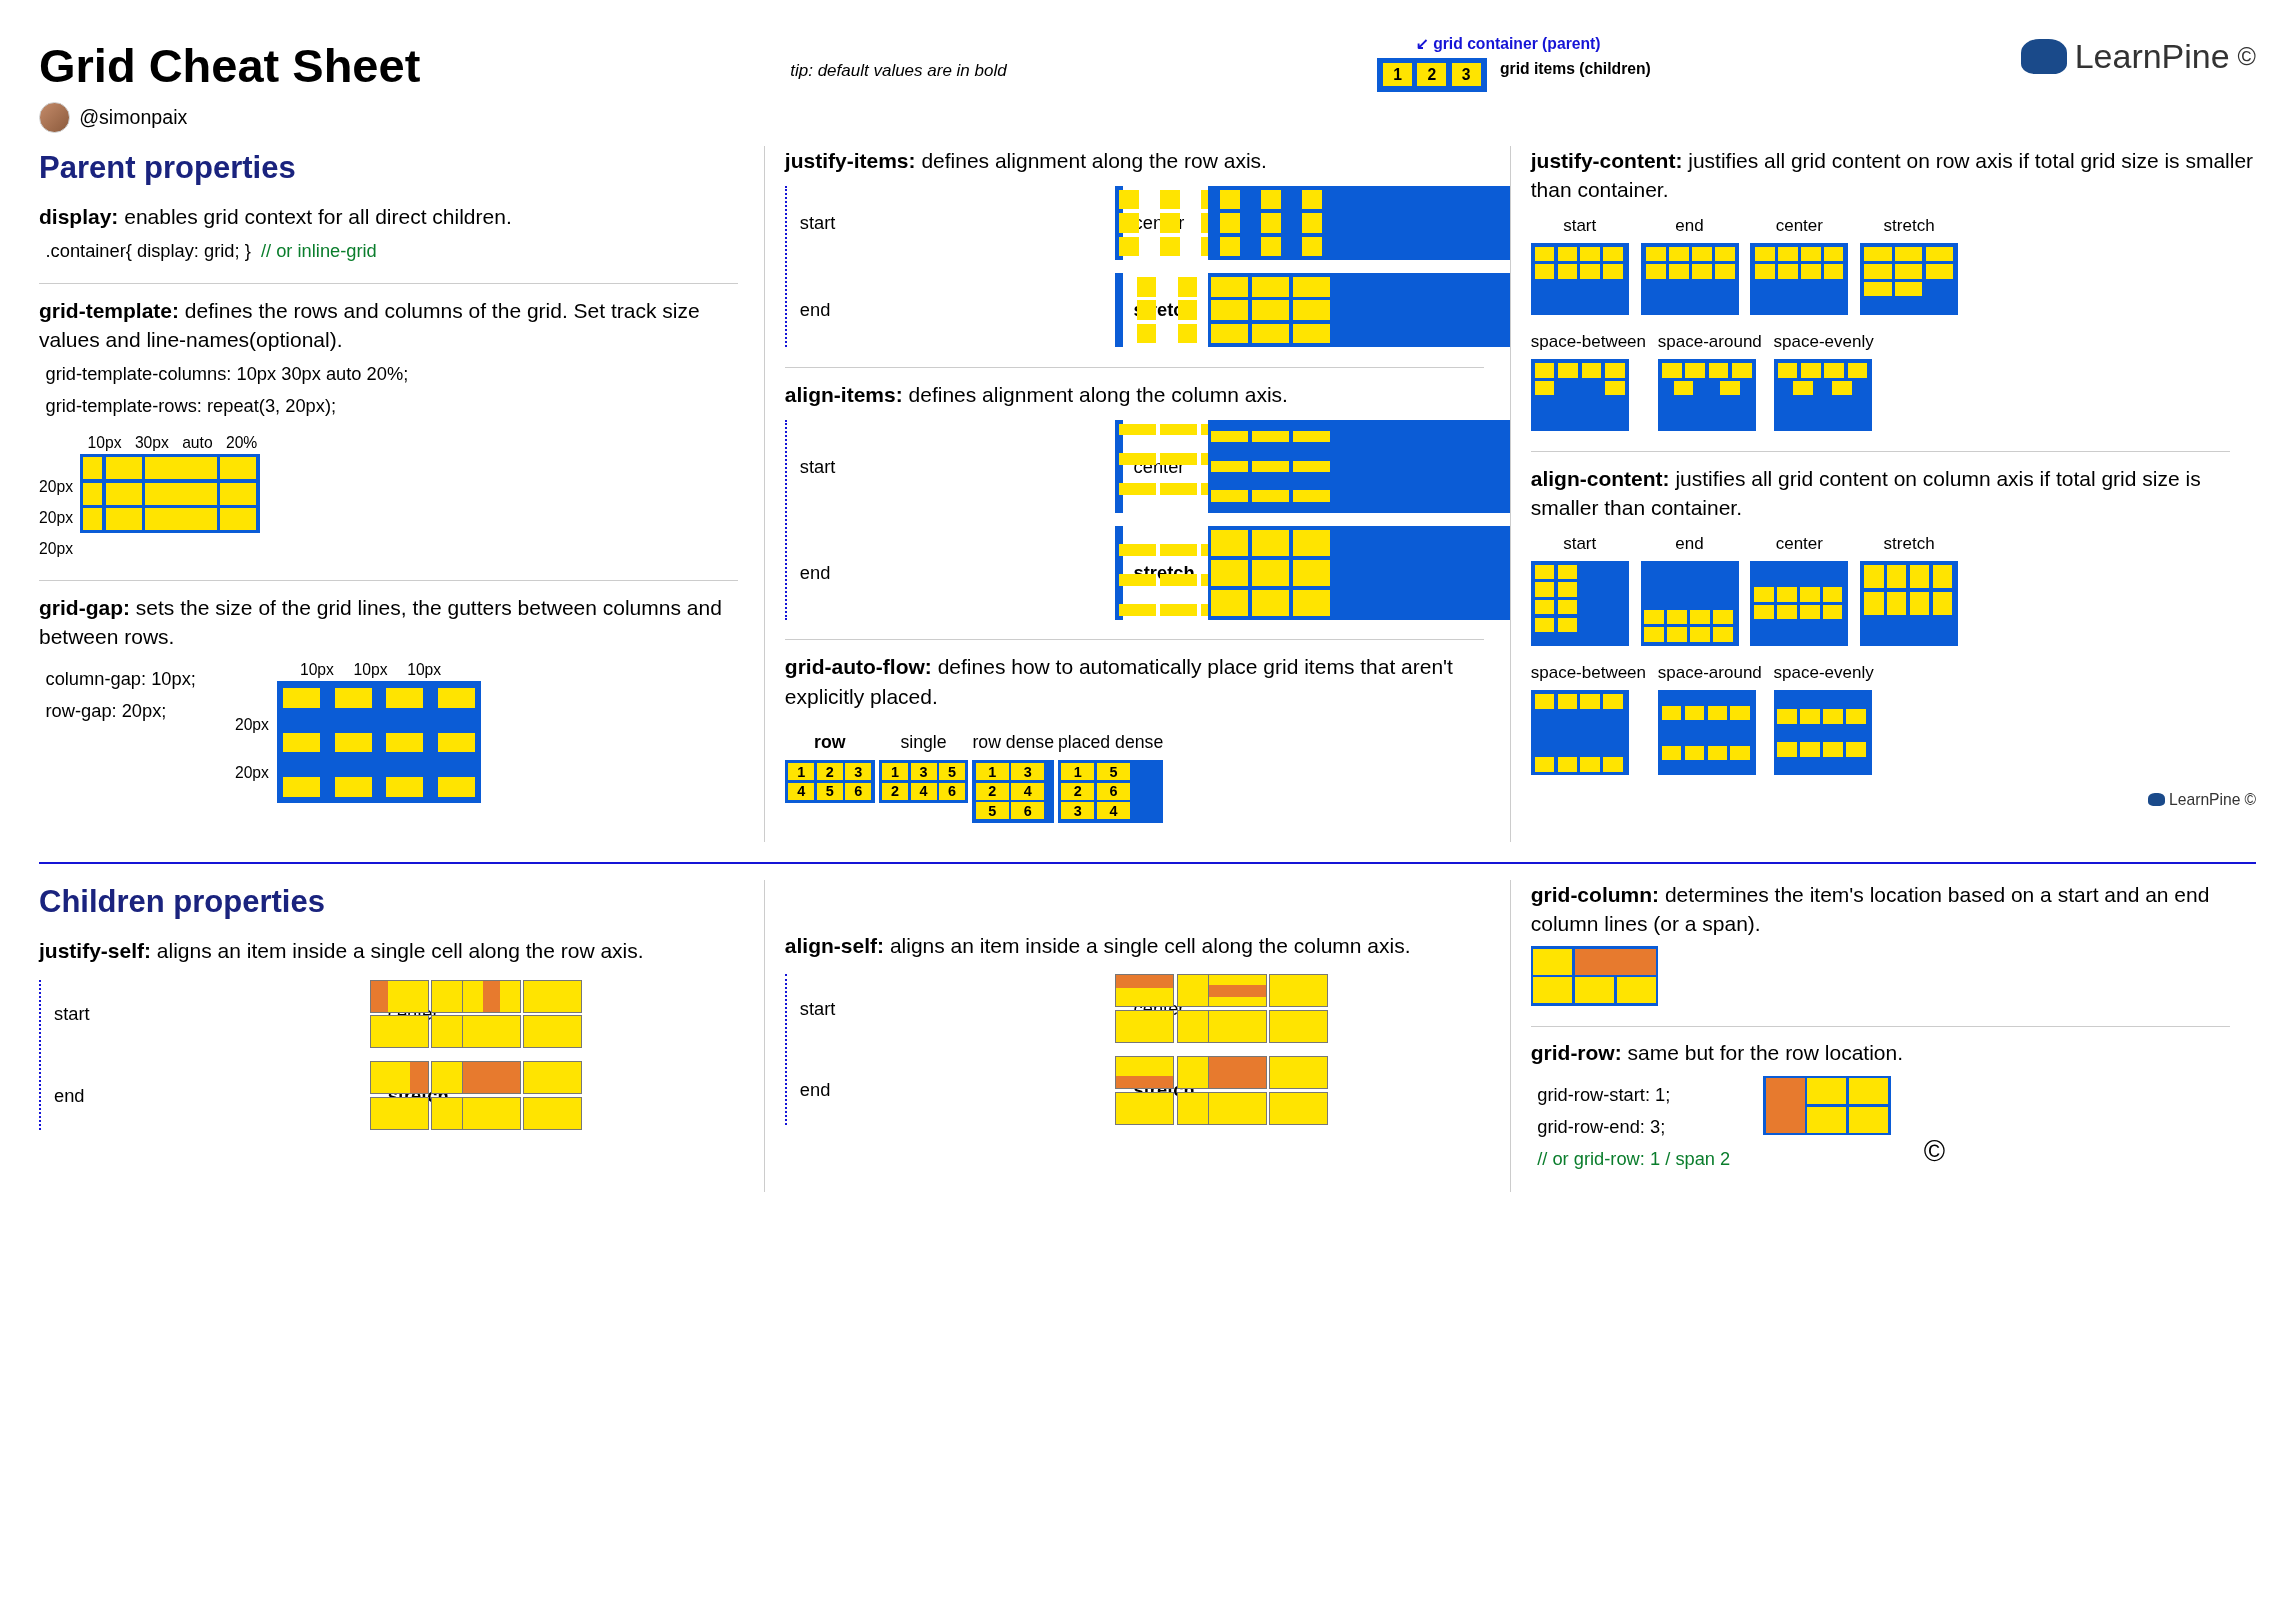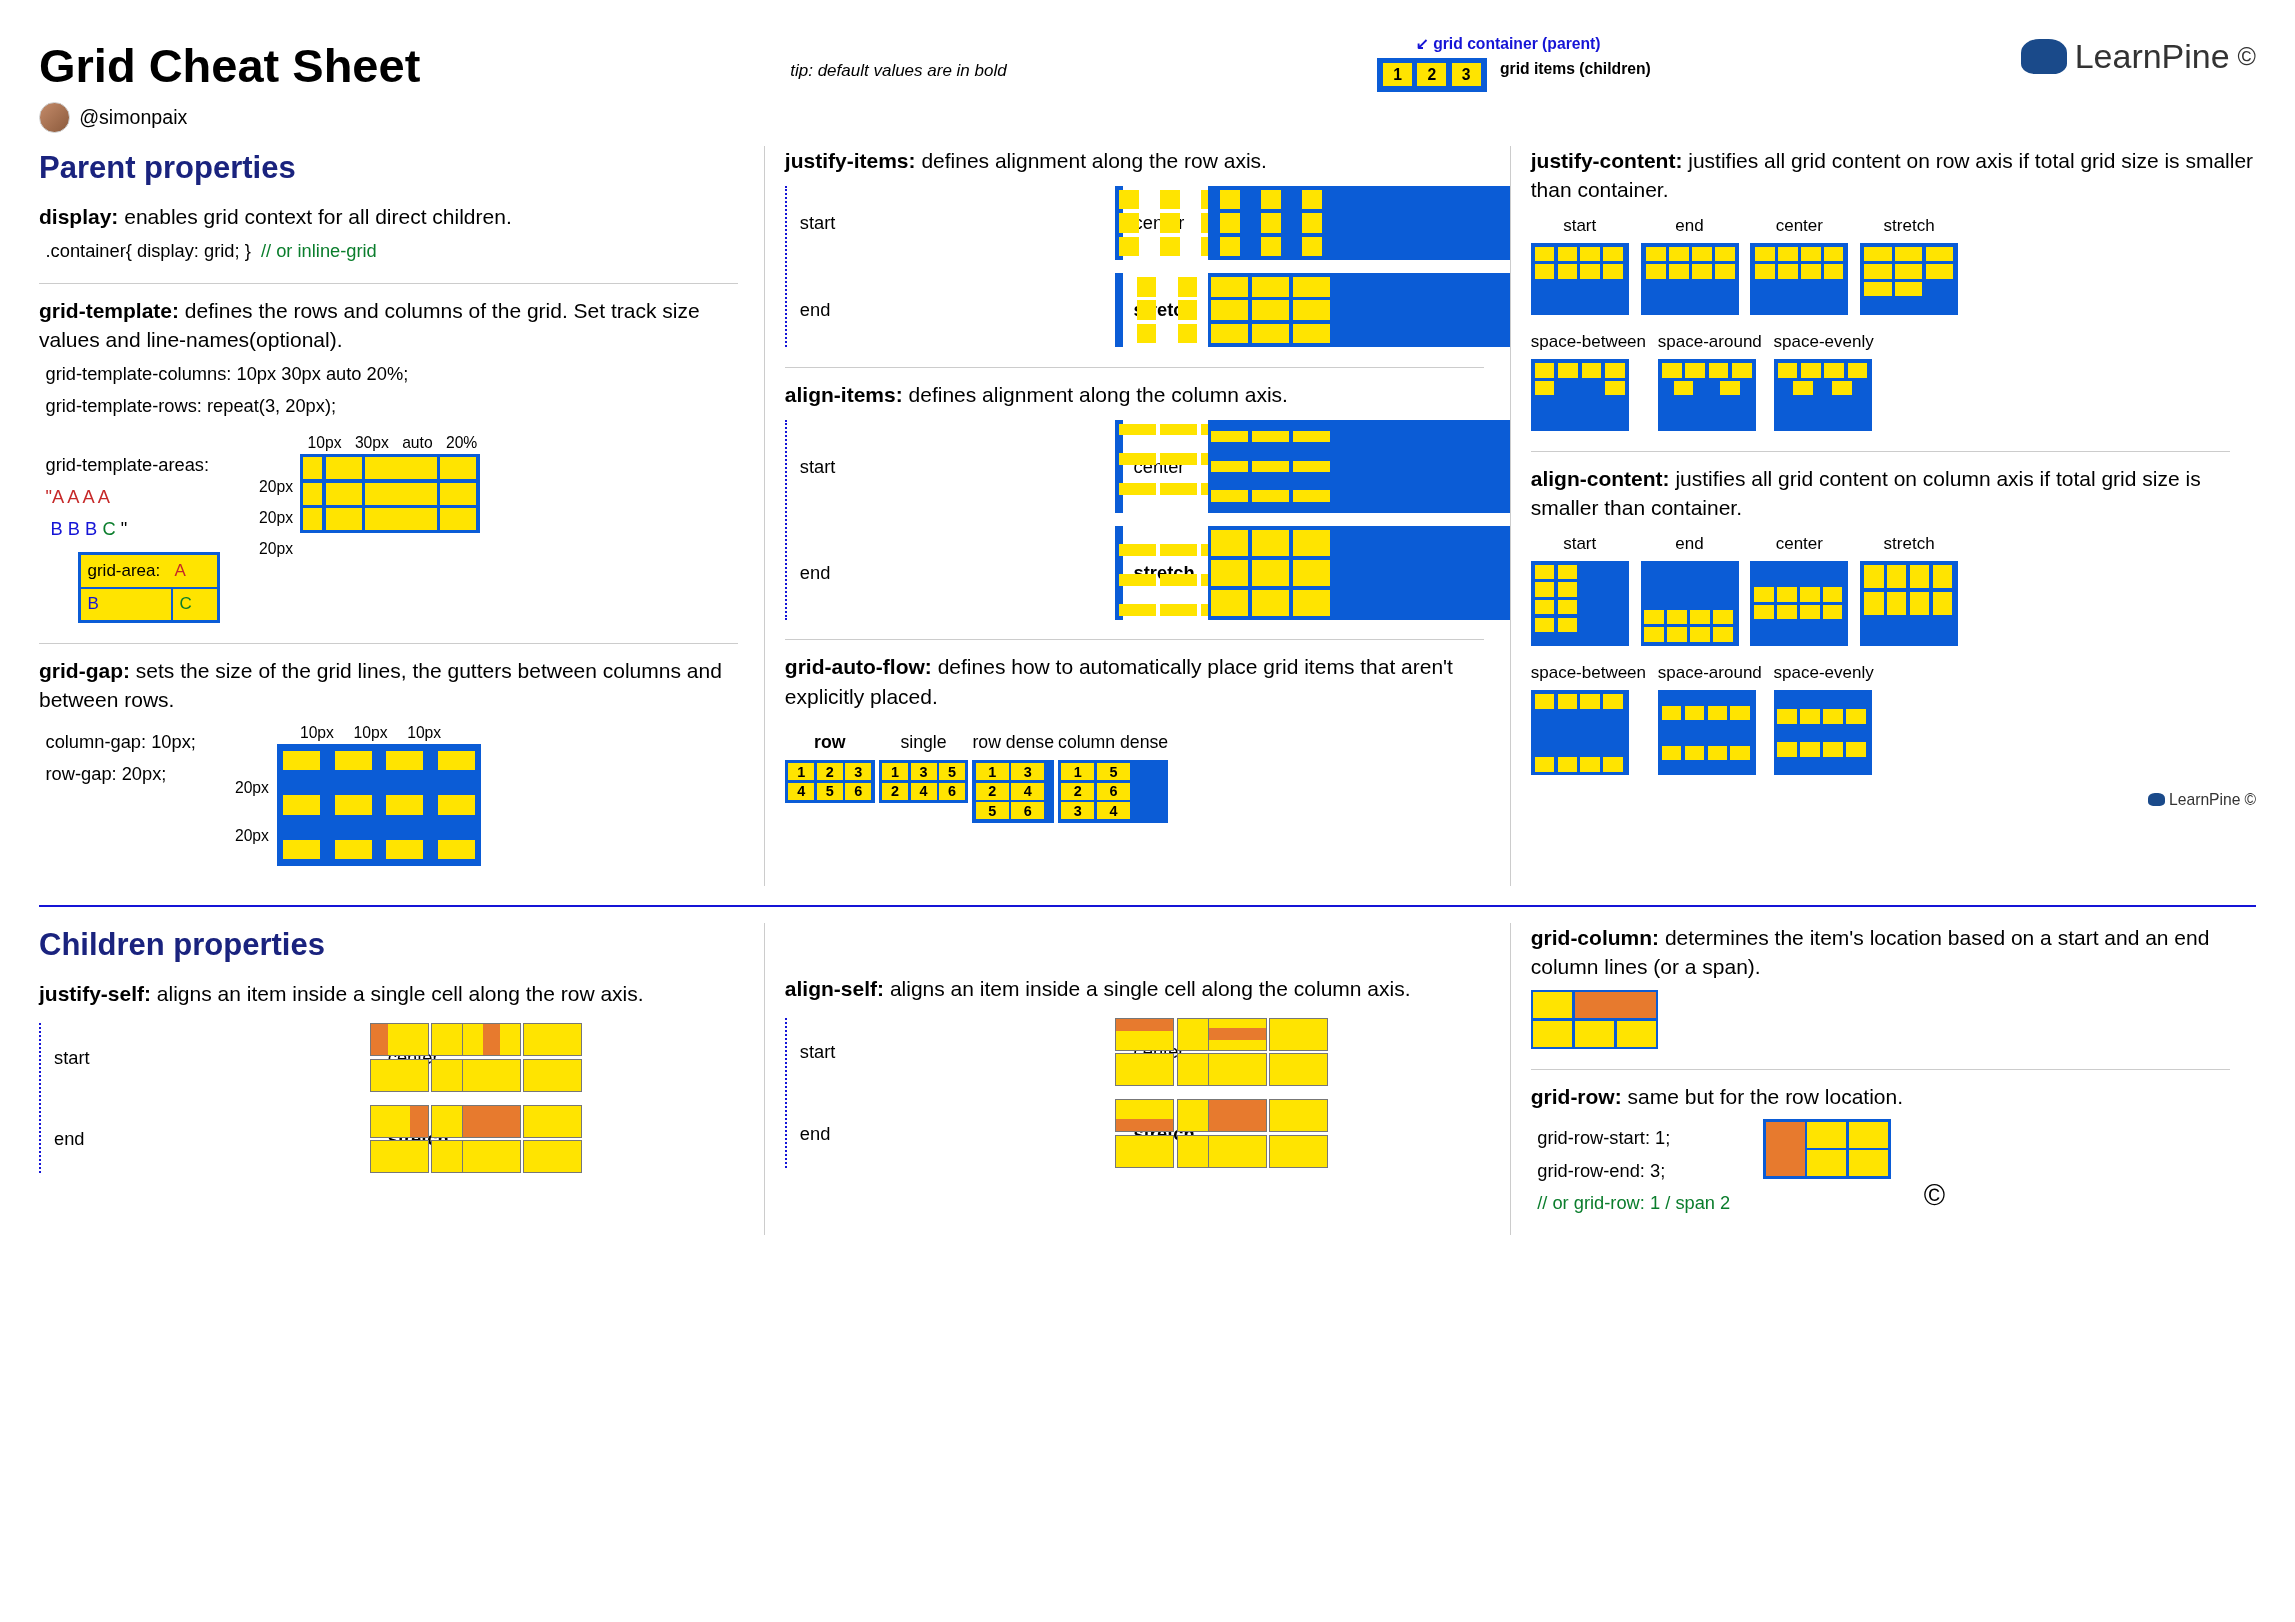--- a/index.html
+++ b/index.html
@@ -125,32 +125,20 @@
       <div class="code"><span>.container{ display: grid; }</span> &nbsp;<span class="comment">// or inline-grid</span></div>
     </div>
     <hr class="sep">
 
     <div class="section">
       <div class="prop-title"><b>grid-template:</b> <span>defines the rows and columns of the grid. Set track size values and line-names(optional).</span></div>
       <div class="code">grid-template-columns: 10px 30px auto 20%;</div>
       <div class="code">grid-template-rows: repeat(3, 20px);</div>
       <div style="display:flex; gap:39px; margin-top:13px;">
         <div>
-          <div class="code" style="margin-top:19.6px;">grid-template-areas:</div>
-          <div class="code"><span style="color:#c62828">"A A A A</span></div>
-          <div class="code"><span style="color:#1514d6">&nbsp;B B B</span> <span style="color:#0a7d2c">C</span> "</div>
-          <div style="margin:10.5px 0 0 39px;">
-            <div class="grid-area-demo">
-              <div class="ga-label"><span>grid-area:</span>&nbsp;&nbsp;&nbsp;<span style="color:#c62828">A</span></div>
-              <div style="color:#1514d6">B</div>
-              <div style="color:#0a7d2c">C</div>
-            </div>
-          </div>
-        </div>
-        <div>
           <div class="col-labels">
             <span>10px</span>
             <span>30px</span>
             <span>auto</span>
             <span>20%</span>
           </div>
           <div style="display:flex; gap:6.5px; align-items:flex-start;">
             <div class="row-labels">
               <span>20px</span>
               <span>20px</span>
@@ -369,21 +357,21 @@
         <div class="af-item"><span>row dense</span>
           <div class="af-box" style="grid-template-columns:repeat(2,33px)">
             <div class="c">1</div>
               <div class="c">3</div>
             <div class="c">2</div>
               <div class="c">4</div>
             <div class="c">5</div>
               <div class="c">6</div>
           </div>
         </div>
-        <div class="af-item"><span>column dense</span>
+        <div class="af-item"><span>placed dense</span>
           <div class="af-box" style="grid-template-columns:repeat(2,33px)">
             <div class="c">1</div>
               <div class="c">5</div>
             <div class="c">2</div>
               <div class="c">6</div>
             <div class="c">3</div>
               <div class="c">4</div>
           </div>
         </div>
       </div>

